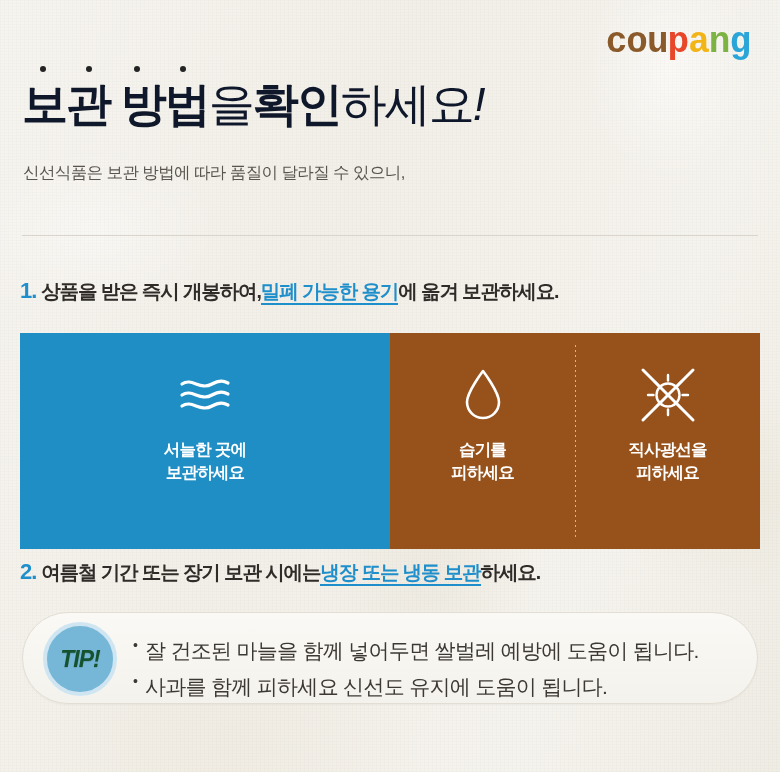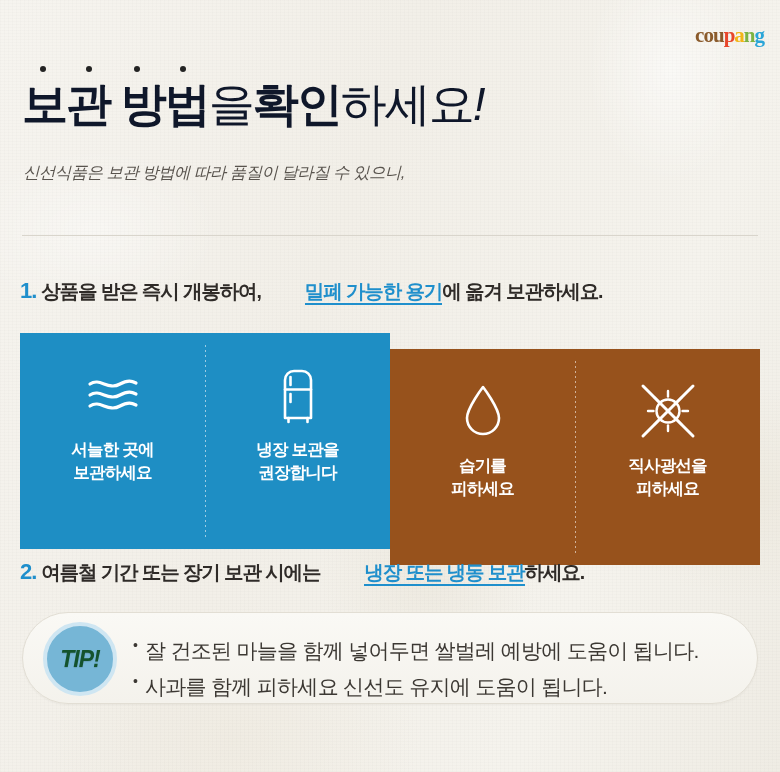--- a/index.html
+++ b/index.html
@@ -39,26 +39,26 @@
       repeating-linear-gradient(0deg, rgba(0,0,0,.012) 0 1px, rgba(255,255,255,0) 1px 3px),
       repeating-linear-gradient(90deg, rgba(0,0,0,.010) 0 1px, rgba(255,255,255,0) 1px 4px);
     pointer-events:none;
   }
   .content { position: relative; z-index: 2; }
 
   
   .logo {
     position: absolute;
     top: 25px;
-    right: 16px;
-    font-size: 21px;
+    right: 30px;
+    font-size: 36px;
     font-weight: bold;
     letter-spacing: -1px;
     line-height: 1;
-    font-family: Liberation Serif, serif;
+    font-family: Liberation Mono, monospace;
   }
   .logo span { display: inline; }
 
   
   .dot-row {
     position: absolute;
     top: 66px;
     left: 38px;
     width: 170px;
     height: 10px;
@@ -94,21 +94,21 @@
   
   .subtitle {
     position: absolute;
     top: 158px;
     left: 23px;
     font-size: 16.5px;
     line-height: 1.75;
     color: #59544e;
     letter-spacing: -.6px;
   }
-  .subtitle div { white-space: nowrap; font-style: italic; }
+  .subtitle div { white-space: nowrap; }
 
   
   .divider {
     position: absolute;
     top: 235px;
     left: 22px;
     width: 736px;
     height: 1px;
     background: #d9d5cc;
   }
@@ -126,37 +126,36 @@
   .step .num {
     color: #1f8fcc;
     font-size: 22px;
     font-weight: bold;
     margin-right: 5px;
   }
   .step .hi {
     color: #1f8fcc;
     border-bottom: 2px solid #1f8fcc;
     padding-bottom: 1px;
-    margin-left: 44px;
   }
   #step1 { top: 278px; }
   #step2 { top: 559px; }
 
   
   .panel {
     position: absolute;
     top: 333px;
     left: 20px;
     width: 740px;
     height: 216px;
     display: flex;
   }
   .panel-half { display: flex; flex: 1 1 0; height: 100%; }
   .panel-half.blue  { background: #1e8ec4; }
-  .panel-half.brown { background: #97521c; margin-top: 16px; }
+  .panel-half.brown { background: #97521c; }
 
   .cell {
     flex: 1 1 0;
     position: relative;
     display: flex;
     flex-direction: column;
     align-items: center;
     justify-content: flex-start;
     padding-top: 25px;
     box-sizing: border-box;
@@ -287,36 +286,20 @@
             <path d="M8 24 C18 17, 26 31, 38 24 C46 19.5, 50 21, 54 23"></path>
             <path d="M8 35 C18 28, 26 42, 38 35 C46 30.5, 50 32, 54 34"></path>
           </svg>
         </div>
         <div class="cell-label">
           <span>서늘한 곳에</span>
           <span>보관하세요</span>
         </div>
       </div>
 
-      <div class="cell">
-        <div class="cell-icon">
-          <svg width="48" height="62" viewBox="0 0 48 62" fill="none" stroke="#ffffff" stroke-width="2.6" stroke-linecap="round" stroke-linejoin="round">
-            <path d="M11 54 V16 a9 9 0 0 1 9-9 h8 a9 9 0 0 1 9 9 V54 Z"></path>
-            <line x1="11" y1="25.5" x2="37" y2="25.5"></line>
-            <line x1="16.5" y1="13" x2="16.5" y2="21"></line>
-            <line x1="16.5" y1="30" x2="16.5" y2="38"></line>
-            <line x1="14.5" y1="54" x2="14.5" y2="58"></line>
-            <line x1="33.5" y1="54" x2="33.5" y2="58"></line>
-          </svg>
-        </div>
-        <div class="cell-label">
-          <span>냉장 보관을</span>
-          <span>권장합니다</span>
-        </div>
-      </div>
 
     </div>
 
     <div class="panel-half brown">
 
       <div class="cell">
         <div class="cell-icon">
           <svg width="44" height="62" viewBox="0 0 44 62" fill="none" stroke="#ffffff" stroke-width="2.6" stroke-linecap="round" stroke-linejoin="round">
             <path d="M22 7 C22 7, 38 28, 38 38 a16 16 0 0 1 -32 0 C6 28, 22 7, 22 7 Z"></path>
           </svg>

